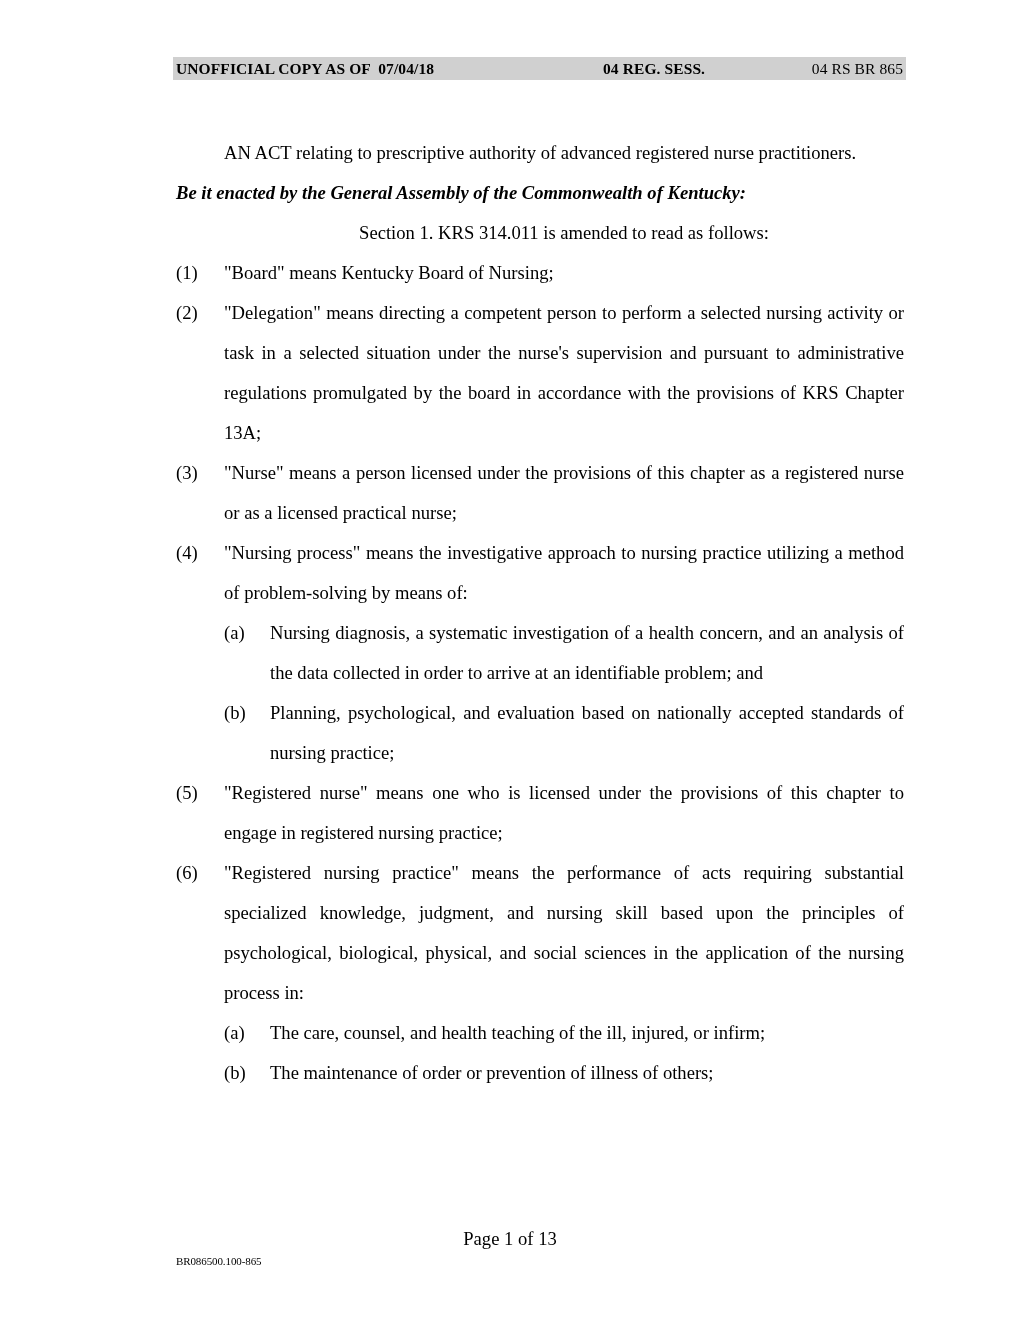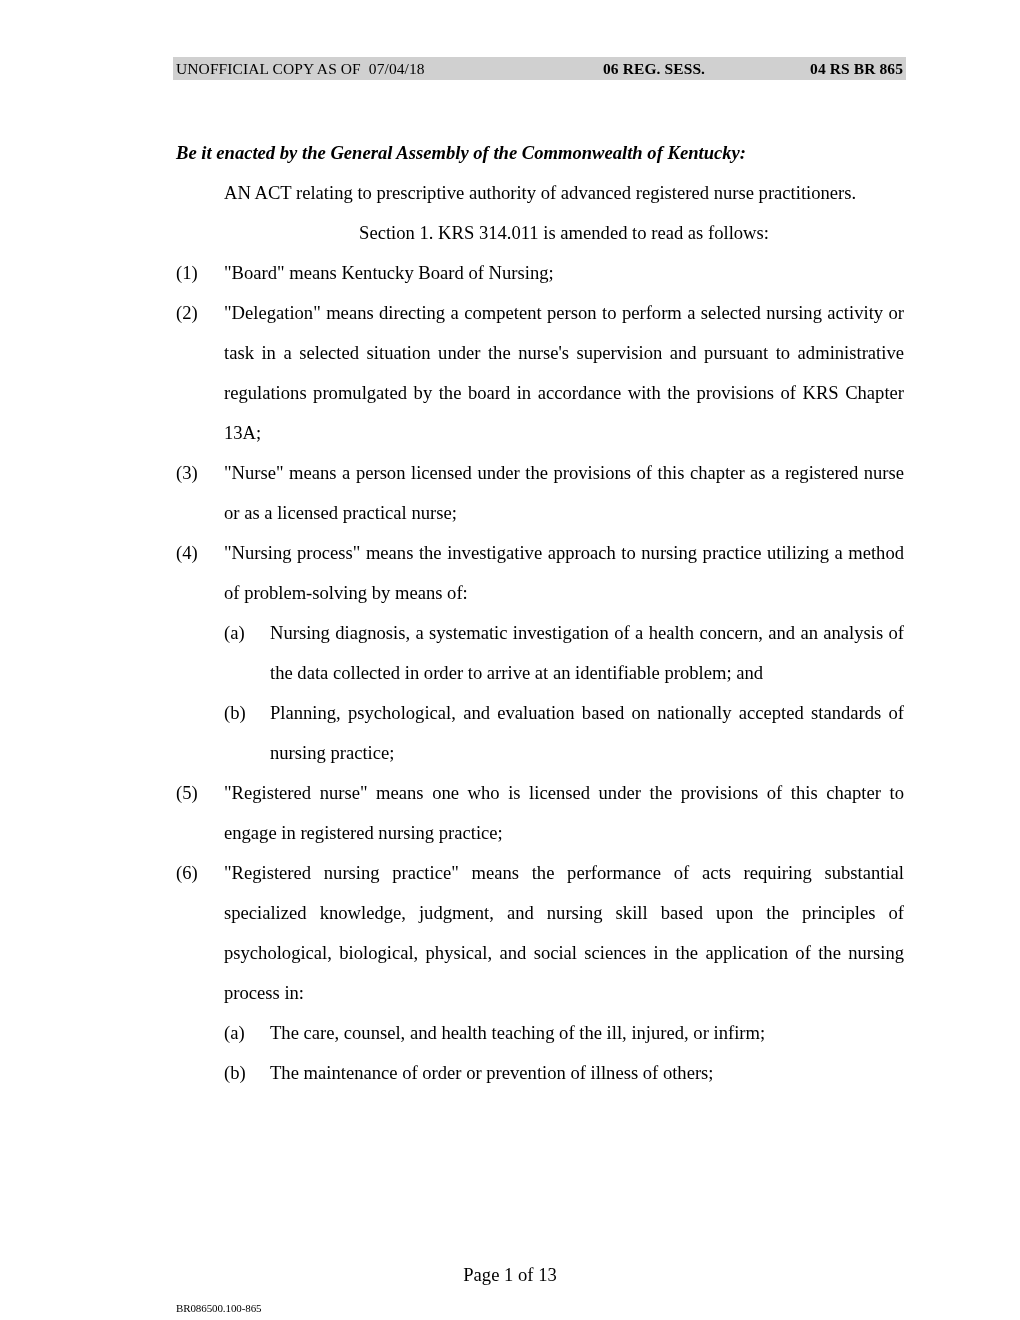--- a/index.html
+++ b/index.html
@@ -31,32 +31,32 @@
     top: 57px;
     width: 733px;
     height: 23px;
     background: #d0d0d0;
     display: flex;
     align-items: center;
     font-size: 15.5px;
     letter-spacing: 0.1px;
   }
   .hdr-left {
-    font-weight: normal;
+    font-weight: bold;
     white-space: pre;
     padding-left: 3px;
   }
   .hdr-center {
     font-weight: bold;
     position: absolute;
     left: 430px;
     white-space: pre;
   }
   .hdr-right {
-    font-weight: bold;
+    font-weight: normal;
     position: absolute;
     right: 3px;
     white-space: pre;
   }
 
   
   .body-block {
     position: absolute;
     left: 176px;
     top: 133px;
@@ -135,47 +135,45 @@
     width: 1020px;
     height: 60px;
   }
   .footer-pagenum {
     position: absolute;
     left: 0;
     top: 0;
     width: 1020px;
     text-align: center;
     font-size: 18.6px;
-    margin-top: 36px;
   }
   .footer-brnum {
     position: absolute;
     left: 176px;
     top: 27px;
     font-size: 11px;
     letter-spacing: -0.1px;
-    margin-top: 47px;
   }
 </style>
 </head>
 <body>
 
 <div class="page">
 
   <div class="doc-header" style="background: rgb(208, 208, 208);">
     <span class="hdr-left">UNOFFICIAL COPY AS OF  07/04/18</span>
-    <span class="hdr-center">06 REG. SESS.</span>
+    <span class="hdr-center">04 REG. SESS.</span>
     <span class="hdr-right">04 RS BR 865</span>
   </div>
 
   <div class="body-block">
 
+    <p class="para indent-first">AN ACT relating to prescriptive authority of advanced registered nurse practitioners.</p>
+
     <p class="para enacting">Be it enacted by the General Assembly of the Commonwealth of Kentucky:</p>
-
-    <p class="para indent-first">AN ACT relating to prescriptive authority of advanced registered nurse practitioners.</p>
 
     <p class="para indent-first nojust">Section 1.   KRS 314.011 is amended to read as follows:</p>
 
 
     <div class="item">
       <span class="marker">(1)</span>
       <span class="item-text">"Board" means Kentucky Board of Nursing;</span>
     </div>
 
     <div class="item">

